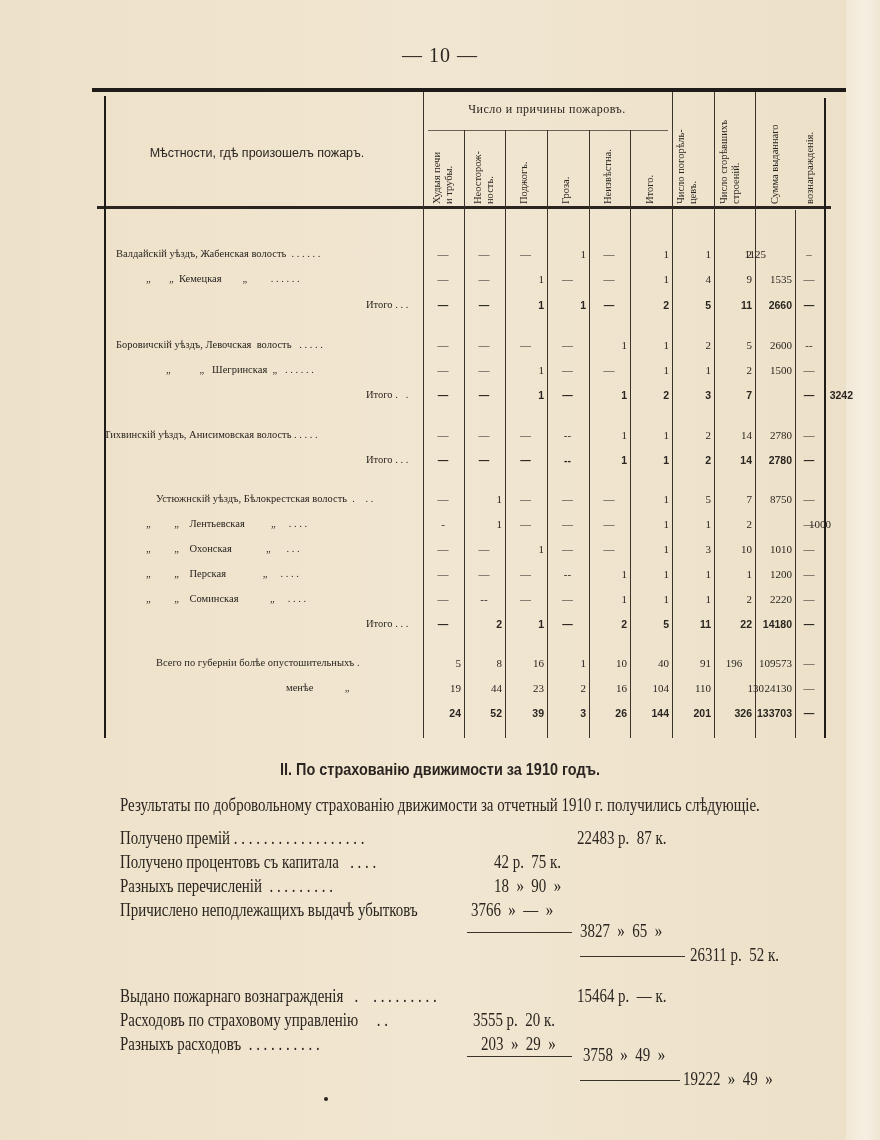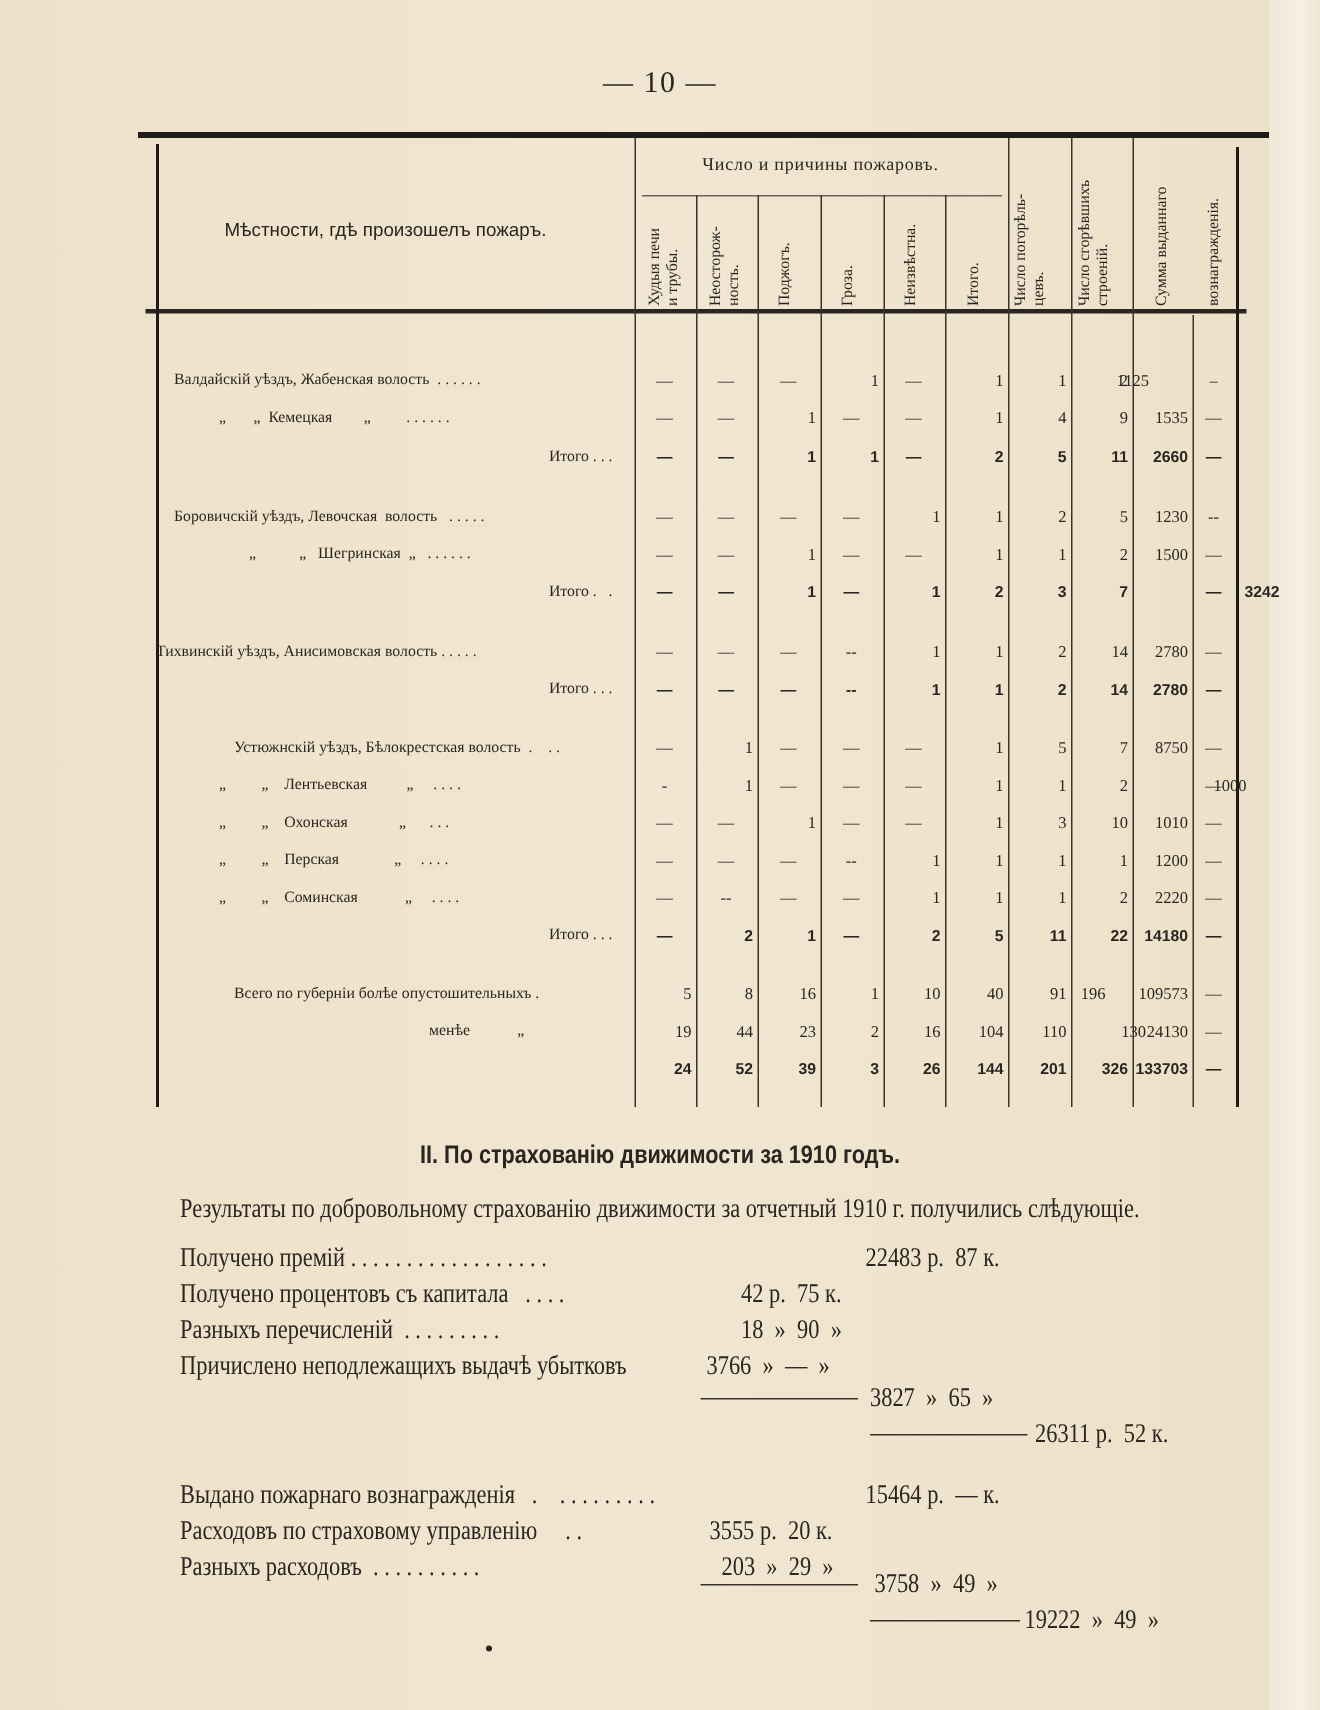--- a/index.html
+++ b/index.html
@@ -160,21 +160,21 @@
       <div class="row" style="top: 246px;">
         <div class="loc" style="left: 24px;">Боровичскій уѣздъ, Левочская  волость   . . . . .</div>
         <div class="cell dash" style="left: 333px; width: 36px;">—</div>
         <div class="cell dash" style="left: 374px; width: 36px;">—</div>
         <div class="cell dash" style="left: 415px; width: 37px;">—</div>
         <div class="cell dash" style="left: 457px; width: 37px;">—</div>
         <div class="cell" style="left: 499px; width: 36px;">1</div>
         <div class="cell" style="left: 540px; width: 37px;">1</div>
         <div class="cell" style="left: 582px; width: 37px;">2</div>
         <div class="cell" style="left: 624px; width: 36px;">5</div>
-        <div class="cell" style="left: 665px; width: 35px;">1230</div>
+        <div class="cell" style="left: 665px; width: 35px;">2600</div>
         <div class="cell dash" style="left: 705px; width: 24px;">--</div>
       </div>
       <div class="row" style="top: 271px;">
         <div class="loc" style="left: 74px;">„           „   Шегринская  „   . . . . . .</div>
         <div class="cell dash" style="left: 333px; width: 36px;">—</div>
         <div class="cell dash" style="left: 374px; width: 36px;">—</div>
         <div class="cell" style="left: 415px; width: 37px;">1</div>
         <div class="cell dash" style="left: 457px; width: 37px;">—</div>
         <div class="cell dash" style="left: 499px; width: 36px;">—</div>
         <div class="cell" style="left: 540px; width: 37px;">1</div>
@@ -302,21 +302,21 @@
       </div>
       <div class="row" style="top: 564px;">
         <div class="loc" style="left: 64px;">Всего по губерніи болѣе опустошительныхъ .</div>
         <div class="cell" style="left: 333px; width: 36px;">5</div>
         <div class="cell" style="left: 374px; width: 36px;">8</div>
         <div class="cell" style="left: 415px; width: 37px;">16</div>
         <div class="cell" style="left: 457px; width: 37px;">1</div>
         <div class="cell" style="left: 499px; width: 36px;">10</div>
         <div class="cell" style="left: 540px; width: 37px;">40</div>
         <div class="cell" style="left: 582px; width: 37px;">91</div>
-        <div class="cell" style="left: 609px; width: 36px;">196</div>
+        <div class="cell" style="left: 624px; width: 36px; text-align: center;">196</div>
         <div class="cell" style="left: 665px; width: 35px;">109573</div>
         <div class="cell dash" style="left: 705px; width: 24px;">—</div>
       </div>
       <div class="row" style="top: 589px;">
         <div class="loc" style="left: 194px;">менѣе            „</div>
         <div class="cell" style="left: 333px; width: 36px;">19</div>
         <div class="cell" style="left: 374px; width: 36px;">44</div>
         <div class="cell" style="left: 415px; width: 37px;">23</div>
         <div class="cell" style="left: 457px; width: 37px;">2</div>
         <div class="cell" style="left: 499px; width: 36px;">16</div>

